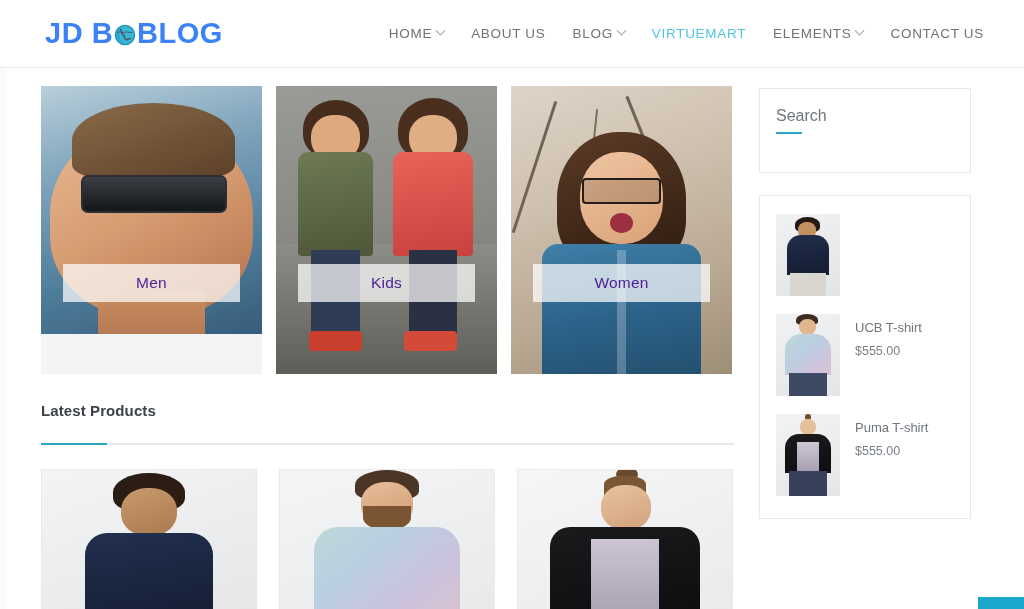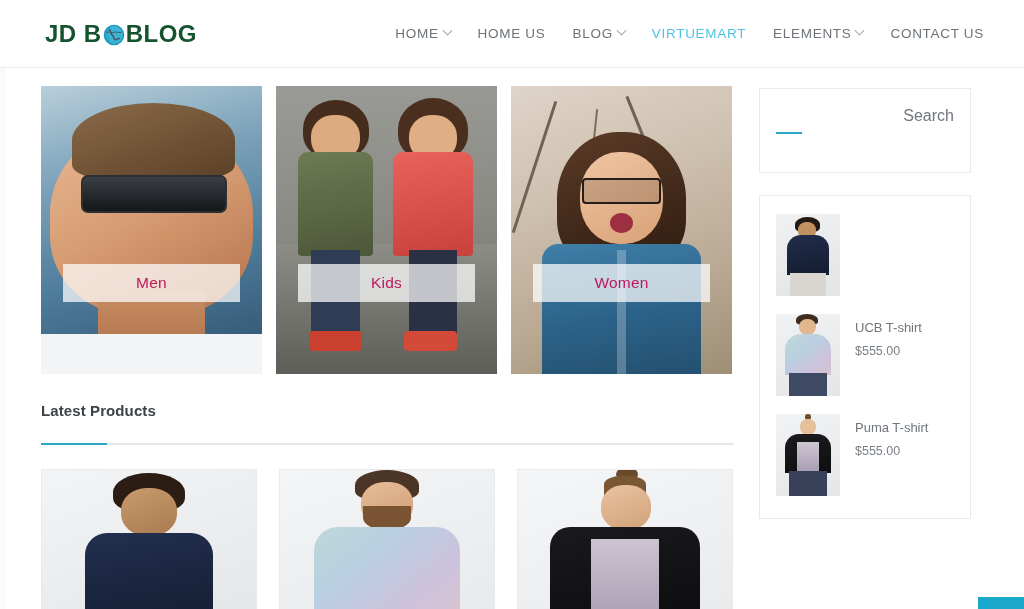--- a/index.html
+++ b/index.html
@@ -17,23 +17,23 @@
     height: 68px;
     width: 100%;
     background: #ffffff;
     border-bottom: 1px solid #e9ebec;
     display: flex;
     align-items: center;
     padding: 0 40px 0 45px;
     position: relative;
   }
   .logo {
-    font-size: 24px;
+    font-size: 29px;
     font-weight: bold;
-    color: #14532d;
+    color: #3b82f6;
     letter-spacing: 0.5px;
     display: flex;
     align-items: center;
     line-height: 1;
     cursor: pointer;
     user-select: none;
   }
   .logo .logo-pre { display: inline-block; }
   .logo .globe-icon {
     display: inline-block;
@@ -98,21 +98,21 @@
     left: 22px; right: 22px;
     bottom: 72px;
     height: 38px;
     background: rgba(255,255,255,0.72);
     display: flex;
     align-items: center;
     justify-content: center;
   }
   .cat-label-band span {
     font-size: 15.5px;
-    color: #be185d;
+    color: #4c1d95;
     font-weight: 500;
     letter-spacing: 0.2px;
   }
 
   
   .ph { position: absolute; }
 
   
   .men-bg { inset: 0; background: linear-gradient(165deg,#b9cfdb 0%,#7fa4bb 28%,#4f7d9c 60%,#2c4f6b 100%); }
   .men-face { left: 4%; top: 14%; width: 92%; height: 66%; border-radius: 46% 46% 42% 42%;
@@ -236,21 +236,20 @@
     padding: 18px 16px 22px 16px;
     margin-bottom: 22px;
   }
   .widget-title {
     font-size: 16px;
     color: #6f767c;
     font-weight: normal;
     padding-bottom: 9px;
     position: relative;
     margin-bottom: 16px;
-    text-align: right;
   }
   .widget-title::after {
     content: ""; position: absolute; left: 0; bottom: 0;
     width: 26px; height: 2px; background: #2ba6c4;
   }
   .search-form {
     display: flex;
     height: 28px;
     width: 100%;
   }
@@ -354,21 +353,21 @@
       </span>
       <span class="logo-pre">BLOG</span>
     </div>
 
     <nav class="main-nav">
       <div class="nav-item">
         <span>HOME</span>
         <i class="caret"></i>
       </div>
       <div class="nav-item">
-        <span>HOME US</span>
+        <span>ABOUT US</span>
       </div>
       <div class="nav-item">
         <span>BLOG</span>
         <i class="caret"></i>
       </div>
       <div class="nav-item active">
         <span>VIRTUEMART</span>
       </div>
       <div class="nav-item">
         <span>ELEMENTS</span>

